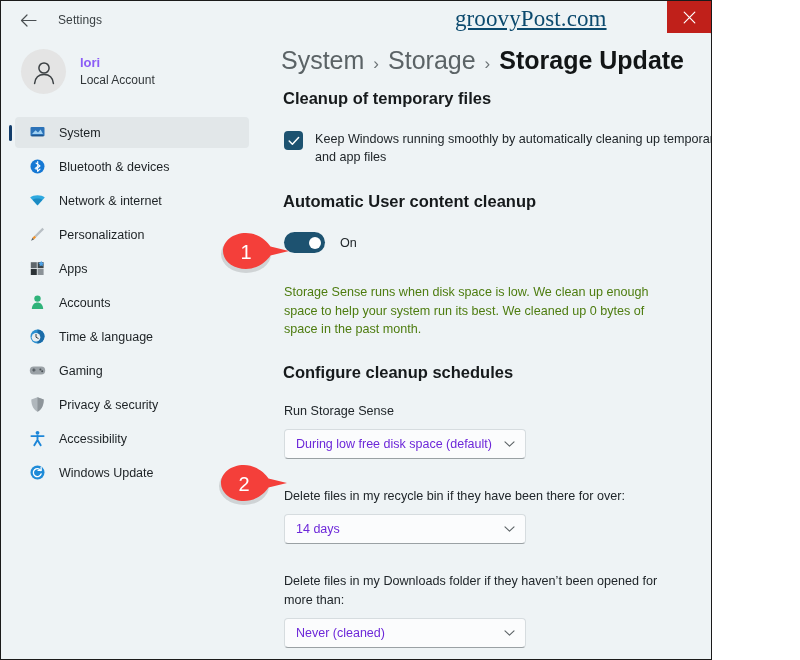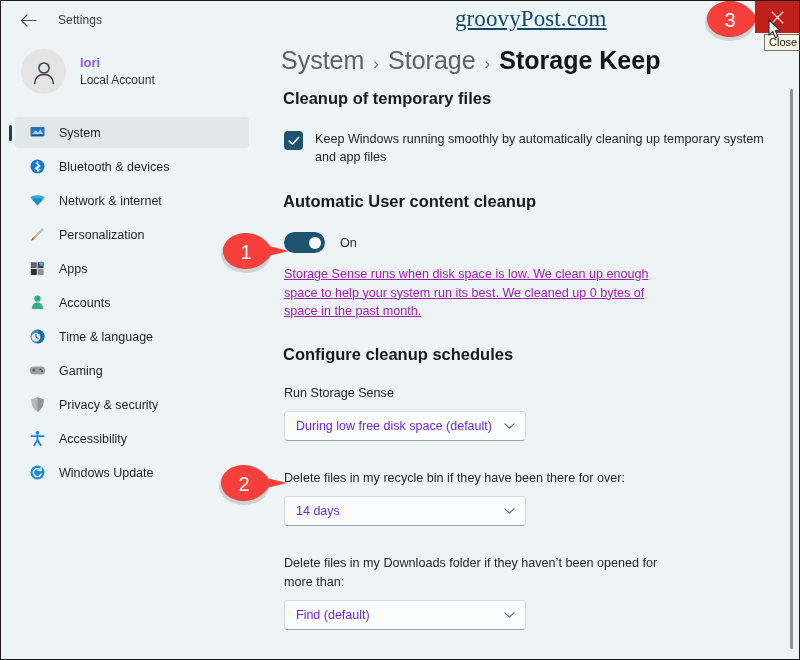--- a/index.html
+++ b/index.html
@@ -7,21 +7,21 @@
   html, body {
     width: 800px;
     height: 660px;
     overflow: hidden;
     font-family: "Liberation Sans", sans-serif;
     background: #ffffff;
   }
 
   #app {
     position: relative;
-    width: 800px;
+    width: 712px;
     height: 660px;
     background: #eef3f5;
     border: 1px solid #1a1a1a;
     overflow: hidden;
   }
 
   
   #sidebar {
     position: absolute;
     left: 0; top: 0;
@@ -236,25 +236,24 @@
     right: 4px; top: 50%;
     transform: translateY(-50%);
     width: 12px; height: 12px;
     border-radius: 50%;
     background: #ffffff;
   }
   .toggle-label { font-size: 12.6px; color: #20262a; }
 
   .body-text {
     font-size: 12.6px;
-    color: #a21caf;
+    color: #4d7c0f;
     line-height: 1.48;
-    margin: 12px 20px 0 21px;
+    margin: 30px 20px 0 21px;
     max-width: 390px;
-    text-decoration: underline;
   }
 
   .field-label {
     font-size: 12.6px;
     color: #20262a;
     line-height: 1.45;
     margin-left: 21px;
     max-width: 380px;
   }
 
@@ -517,21 +516,21 @@
 
   <div id="main">
 
     <div class="watermark">groovyPost.com</div>
 
     <div class="breadcrumb">
       <span class="crumb">System</span>
       <span class="crumb-sep">›</span>
       <span class="crumb">Storage</span>
       <span class="crumb-sep">›</span>
-      <span class="crumb-current">Storage Keep</span>
+      <span class="crumb-current">Storage Update</span>
     </div>
 
     <div class="content">
 
       <div class="h-section">Cleanup of temporary files</div>
 
       <div class="check-row">
         <span class="checkbox">
           <svg width="12" height="10" viewBox="0 0 12 10">
             <path d="M1.2 5 L4.4 8.2 L10.6 1.6" fill="none" stroke="#fff" stroke-width="1.5" stroke-linecap="round" stroke-linejoin="round"></path>
@@ -568,21 +567,21 @@
         <span class="dropdown-value">14 days</span>
         <span class="chevron">
           <svg width="11" height="7" viewBox="0 0 11 7">
             <path d="M1 1.4 L5.5 5.6 L10 1.4" fill="none" stroke="#5a6164" stroke-width="1.1" stroke-linecap="round" stroke-linejoin="round"></path>
           </svg>
         </span>
       </div>
 
       <div class="field-label" style="margin-top:28px;max-width:375px">Delete files in my Downloads folder if they haven’t been opened for more than:</div>
       <div class="dropdown" style="margin-top:9px">
-        <span class="dropdown-value">Find (default)</span>
+        <span class="dropdown-value">Never (cleaned)</span>
         <span class="chevron">
           <svg width="11" height="7" viewBox="0 0 11 7">
             <path d="M1 1.4 L5.5 5.6 L10 1.4" fill="none" stroke="#5a6164" stroke-width="1.1" stroke-linecap="round" stroke-linejoin="round"></path>
           </svg>
         </span>
       </div>
 
     </div>
 
     <div class="scrollbar-track">

